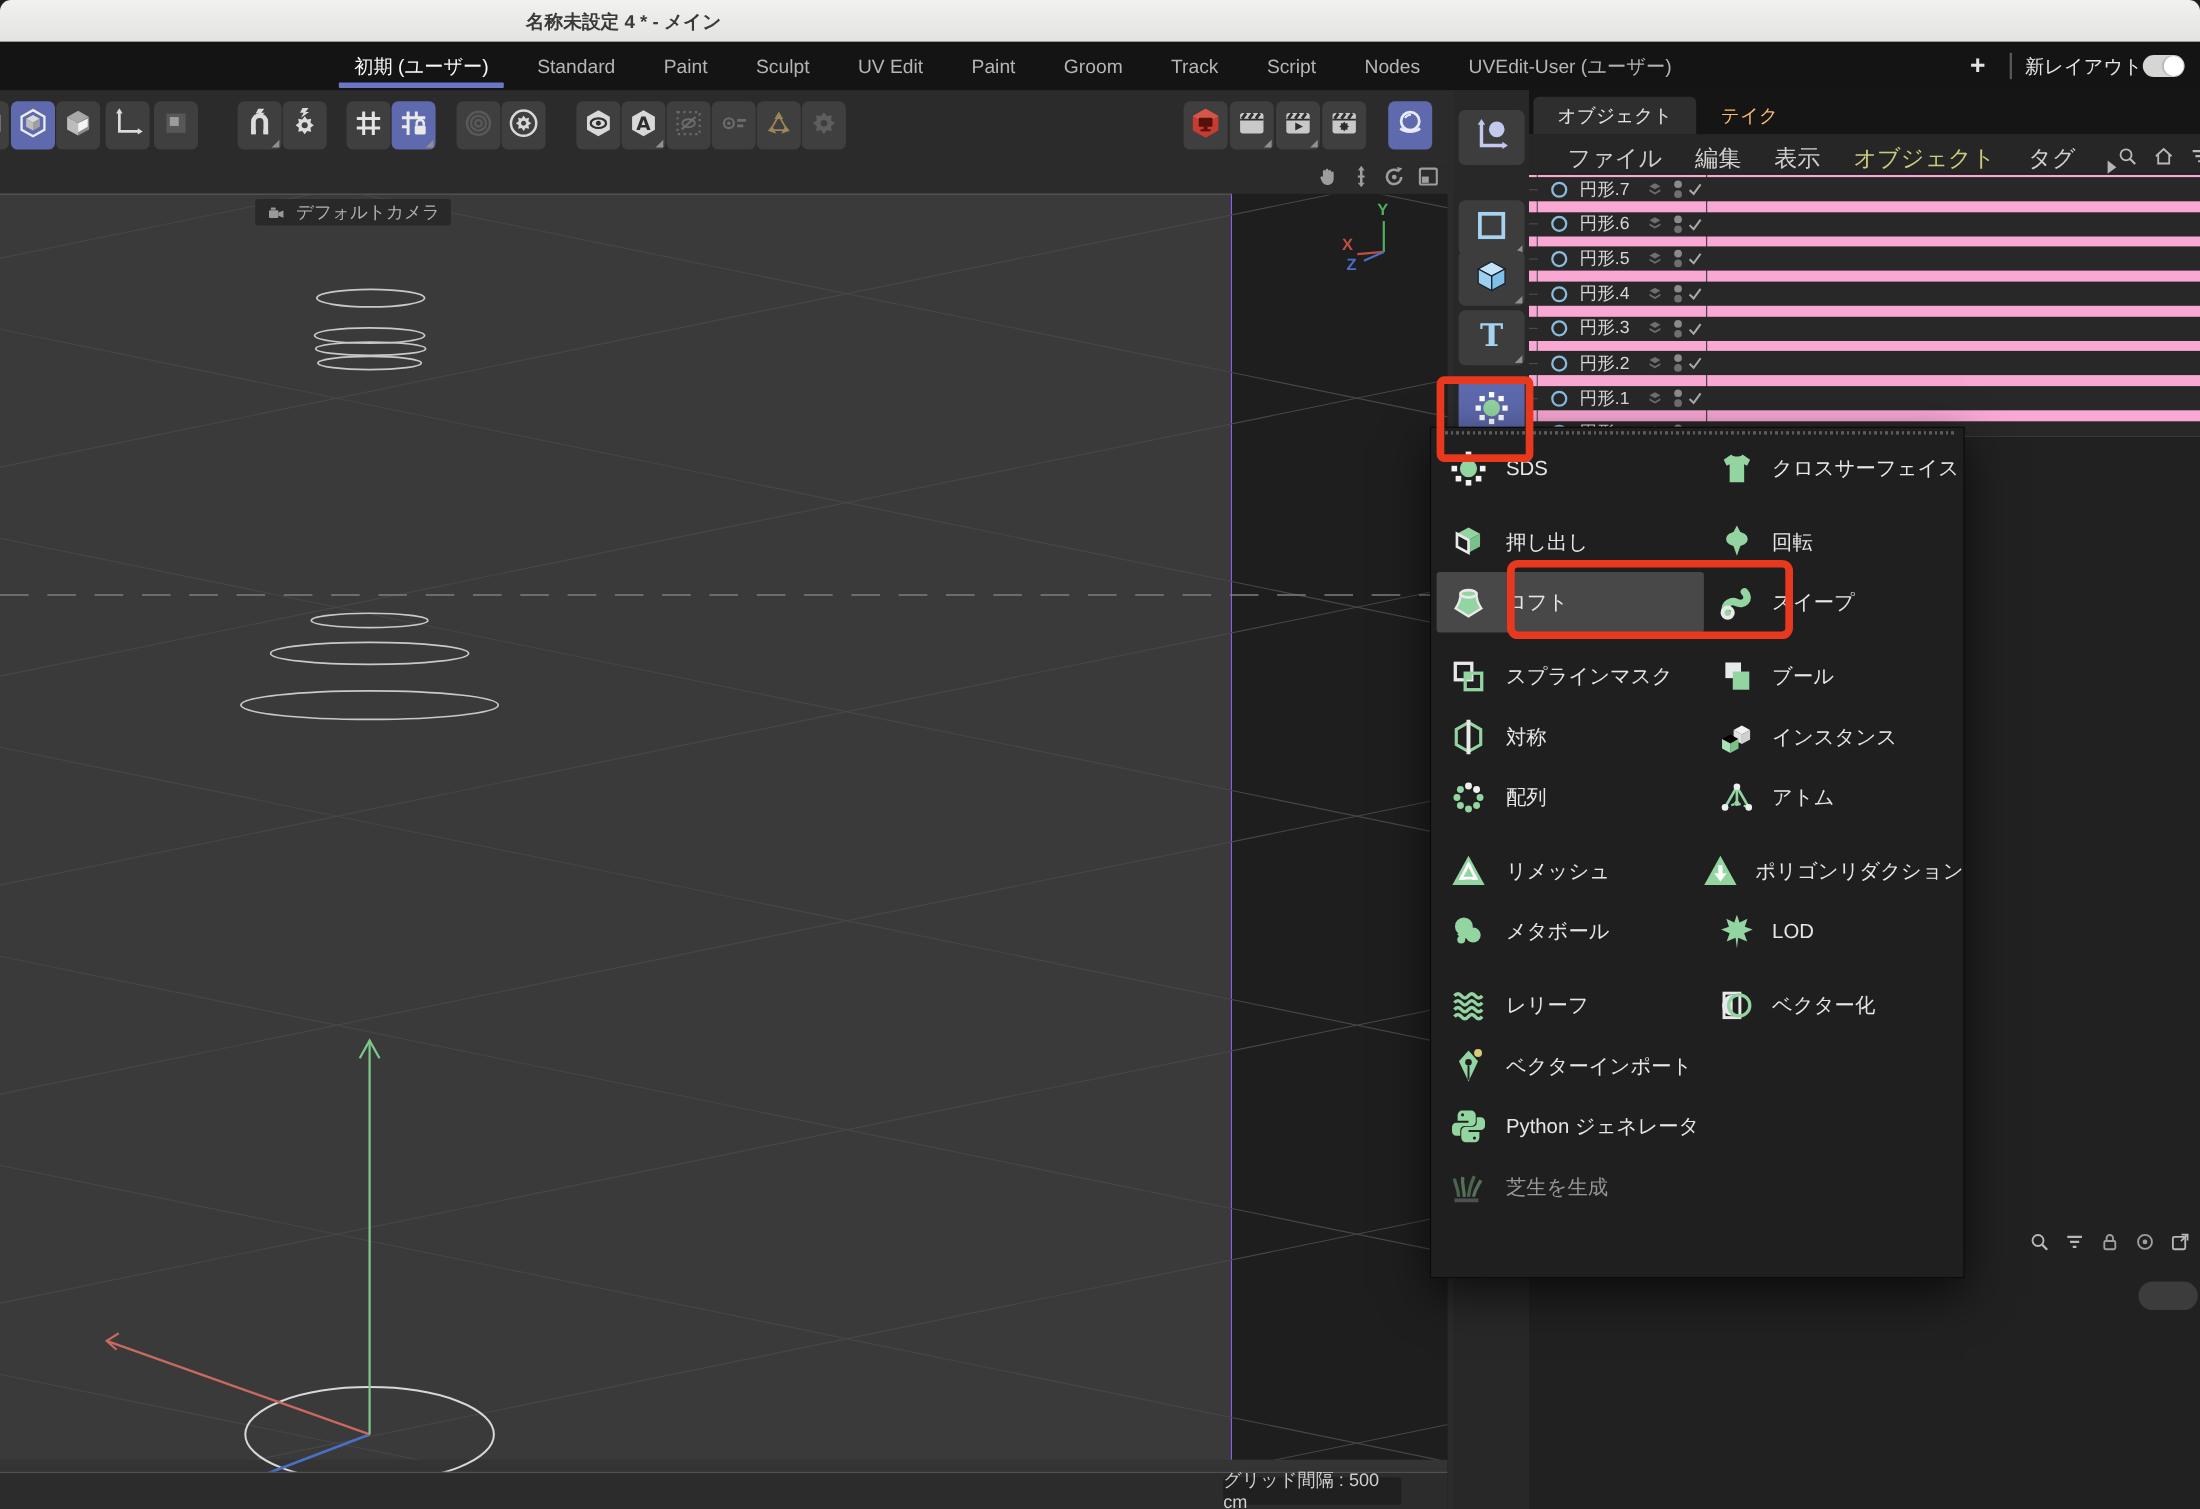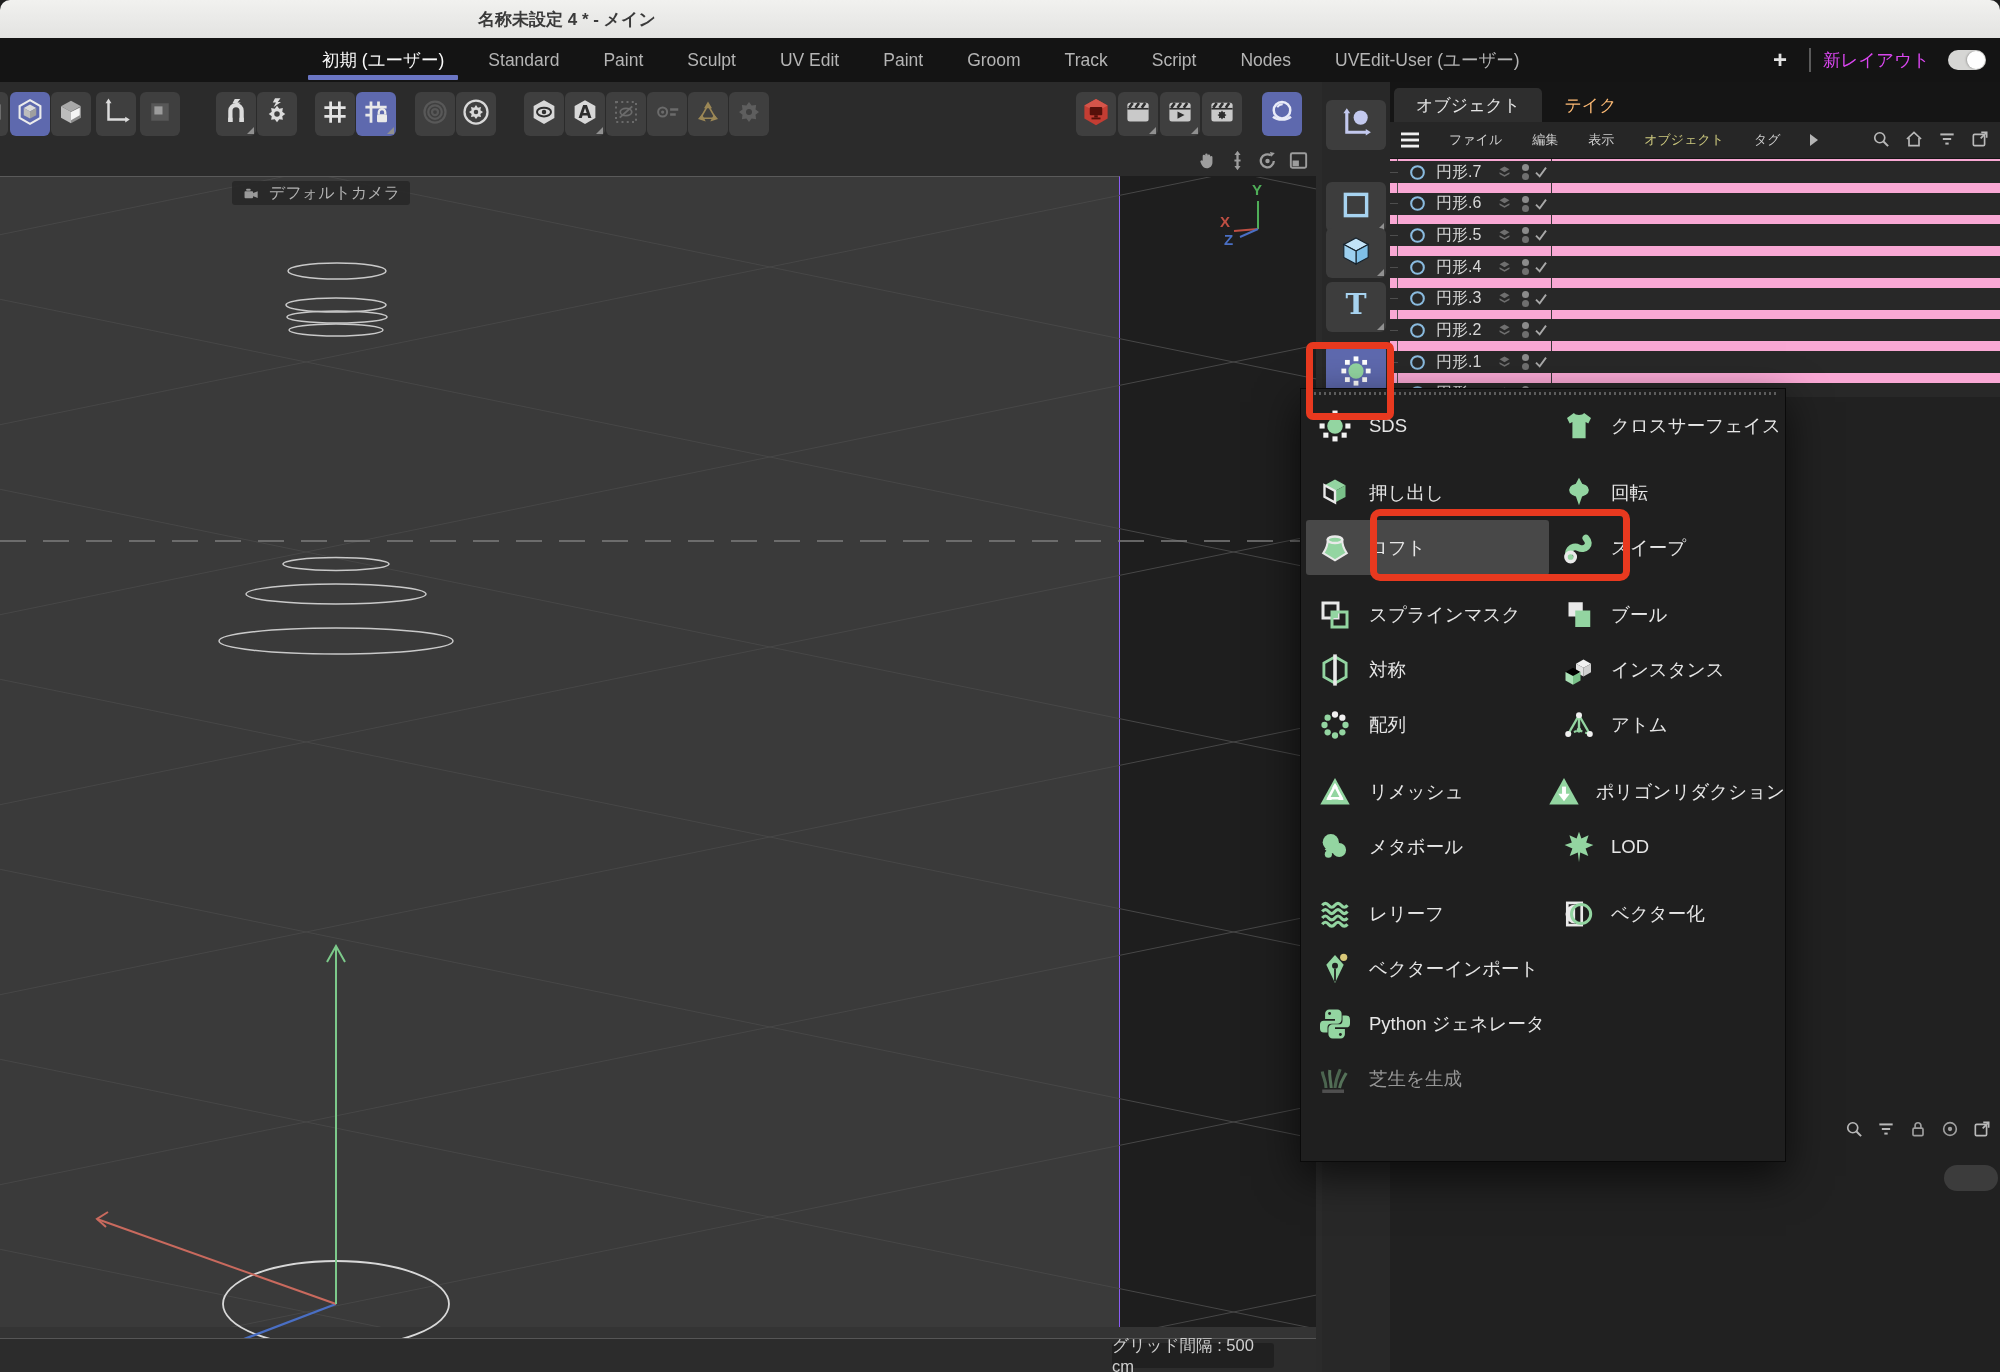--- a/index.html
+++ b/index.html
@@ -8,21 +8,21 @@
   .titlebar{position:absolute;left:0;top:0;width:2000px;height:38px;background:linear-gradient(#f1f1ef,#e3e3e1);border-bottom:1px solid #a9a9a9;border-radius:10px 10px 0 0}
   .titlebar .title{position:absolute;left:478px;top:8px;font-size:17px;font-weight:bold;color:#3a3a3a}
   
   .layout-tabs{position:absolute;left:0;top:38px;width:2000px;height:44px;background:#141414;display:flex;align-items:center;padding-left:300px;box-sizing:border-box}
   .ltab{padding:0 22px;font-size:17.5px;color:#b5b5b5;height:100%;display:flex;align-items:center;position:relative;white-space:nowrap}
   .ltab.active{color:#fafafa}
   .ltab.active::after{content:"";position:absolute;left:8px;right:8px;bottom:2px;height:5px;background:#6b76c4;border-radius:1px}
   .lt-right{margin-left:auto;display:flex;align-items:center;padding-right:14px}
   .lt-add{color:#e2e2e2;font-size:24px;font-weight:bold;padding:0 10px}
   .lt-div{width:2px;height:24px;background:#5a5a5a;margin:0 12px}
-  .lt-new{font-size:17.5px;color:#d946ef;margin-right:18px;white-space:nowrap}
+  .lt-new{font-size:17.5px;color:#e5e5e5;white-space:nowrap}
   .lt-toggle{width:38px;height:20px;background:#d6d6d4;border-radius:10px;position:relative}
   .lt-toggle::after{content:"";position:absolute;right:1px;top:1px;width:18px;height:18px;border-radius:50%;background:#ffffff;box-shadow:-1px 0 2px rgba(0,0,0,.25)}
   
   .toolbar{position:absolute;left:0;top:82px;width:1390px;height:94px;background:#2b2b2b}
   .tb-seam{position:absolute;left:0;top:64px;width:1390px;height:1px;background:#3a3a3a}
   .tbtn{position:absolute;top:10px;width:40px;height:44px;background:#3f3f3f;border-radius:6px;display:flex;align-items:center;justify-content:center}
   .tbtn.sel{background:#5e69ae}
   .tbtn svg{width:30px;height:30px}
   .corner::after{content:"";position:absolute;right:2px;bottom:2px;border-left:7px solid transparent;border-bottom:7px solid #909090}
   .corner-y::after{content:"";position:absolute;right:2px;bottom:2px;border-left:8px solid transparent;border-bottom:8px solid #ddcb66}
@@ -39,21 +39,21 @@
   
   .palette{position:absolute;left:1322px;top:82px;width:68px;height:1290px;background:#282828}
   .pbtn{position:absolute;left:4px;width:60px;height:50px;background:#3d3d3d;border-radius:6px;display:flex;align-items:center;justify-content:center}
   .pbtn.sel{background:#5e69ae}
   .pbtn svg{width:34px;height:34px}
   
   .right-panel{position:absolute;left:1390px;top:82px;width:610px;height:1290px;background:#1d1d1d}
   .om-tabs{height:40px;background:#151515;display:flex;align-items:flex-end;padding-left:4px}
   .om-tab{height:34px;padding:0 22px;font-size:17px;color:#fdba74;display:flex;align-items:center;border-radius:5px 5px 0 0}
   .om-tab.active{background:#2e2e2e;color:#e5e5e5}
-  .om-menu{height:36px;background:#262626;display:flex;align-items:center;font-size:13px;color:#cfcfcf;border-bottom:1px solid #141414;padding-left:8px}
+  .om-menu{height:36px;background:#262626;display:flex;align-items:flex-end;font-size:21px;color:#cfcfcf;border-bottom:1px solid #141414;padding-left:8px}
   .om-menu .mi{padding:0 15px;white-space:nowrap}
   .om-menu .mi.active-menu{color:#cdc97e}
   .om-menu .arrow{width:0;height:0;border-top:6px solid transparent;border-bottom:6px solid transparent;border-left:8px solid #b5b5b5;margin-left:14px}
   .om-menu .spacer{flex:1}
   .om-hicons{display:flex;gap:13px;padding-right:10px}
   .om-hicons svg{width:20px;height:20px}
   .om-list{position:relative;height:236px;background:#f9a8d4;overflow:hidden;padding-top:2px}
   .treeline{position:absolute;left:7px;top:0;width:1px;height:230px;background:#4e4e4e}
   .om-sep{position:absolute;left:161px;top:0;width:1px;height:240px;background:#383838}
   .om-row{position:relative;height:22px;margin-bottom:9.7px;background:#282828;display:flex;align-items:center}

